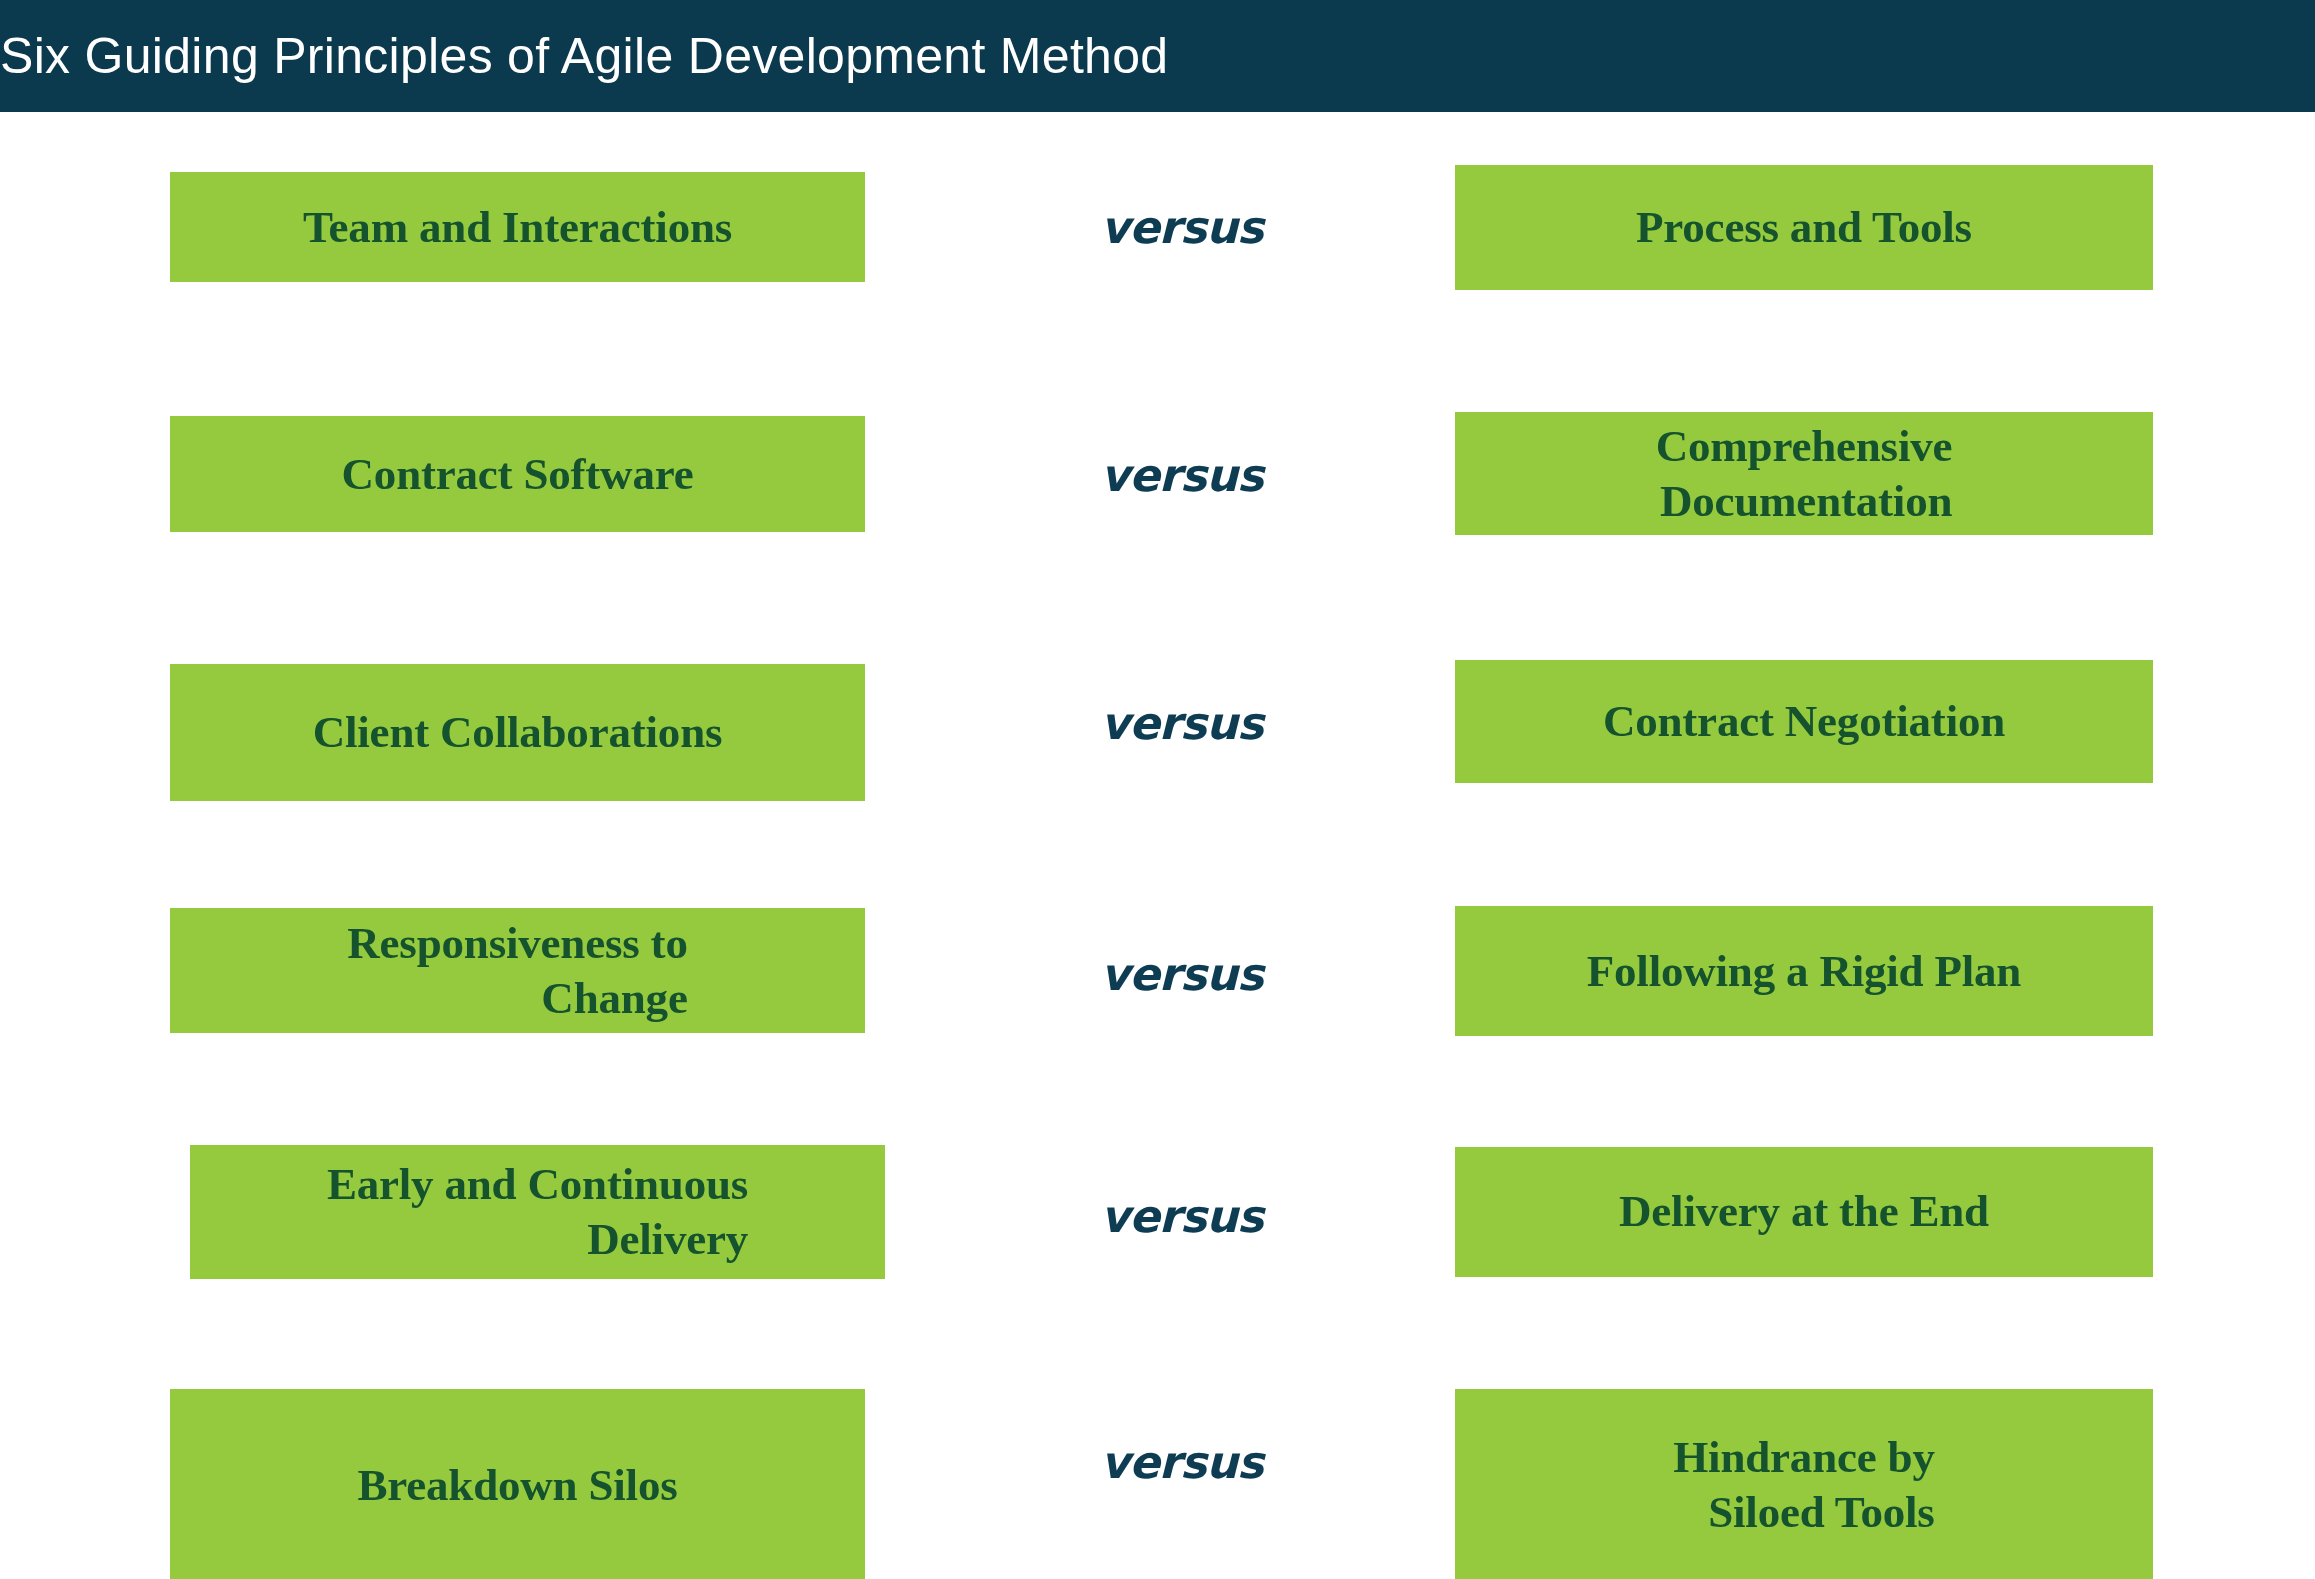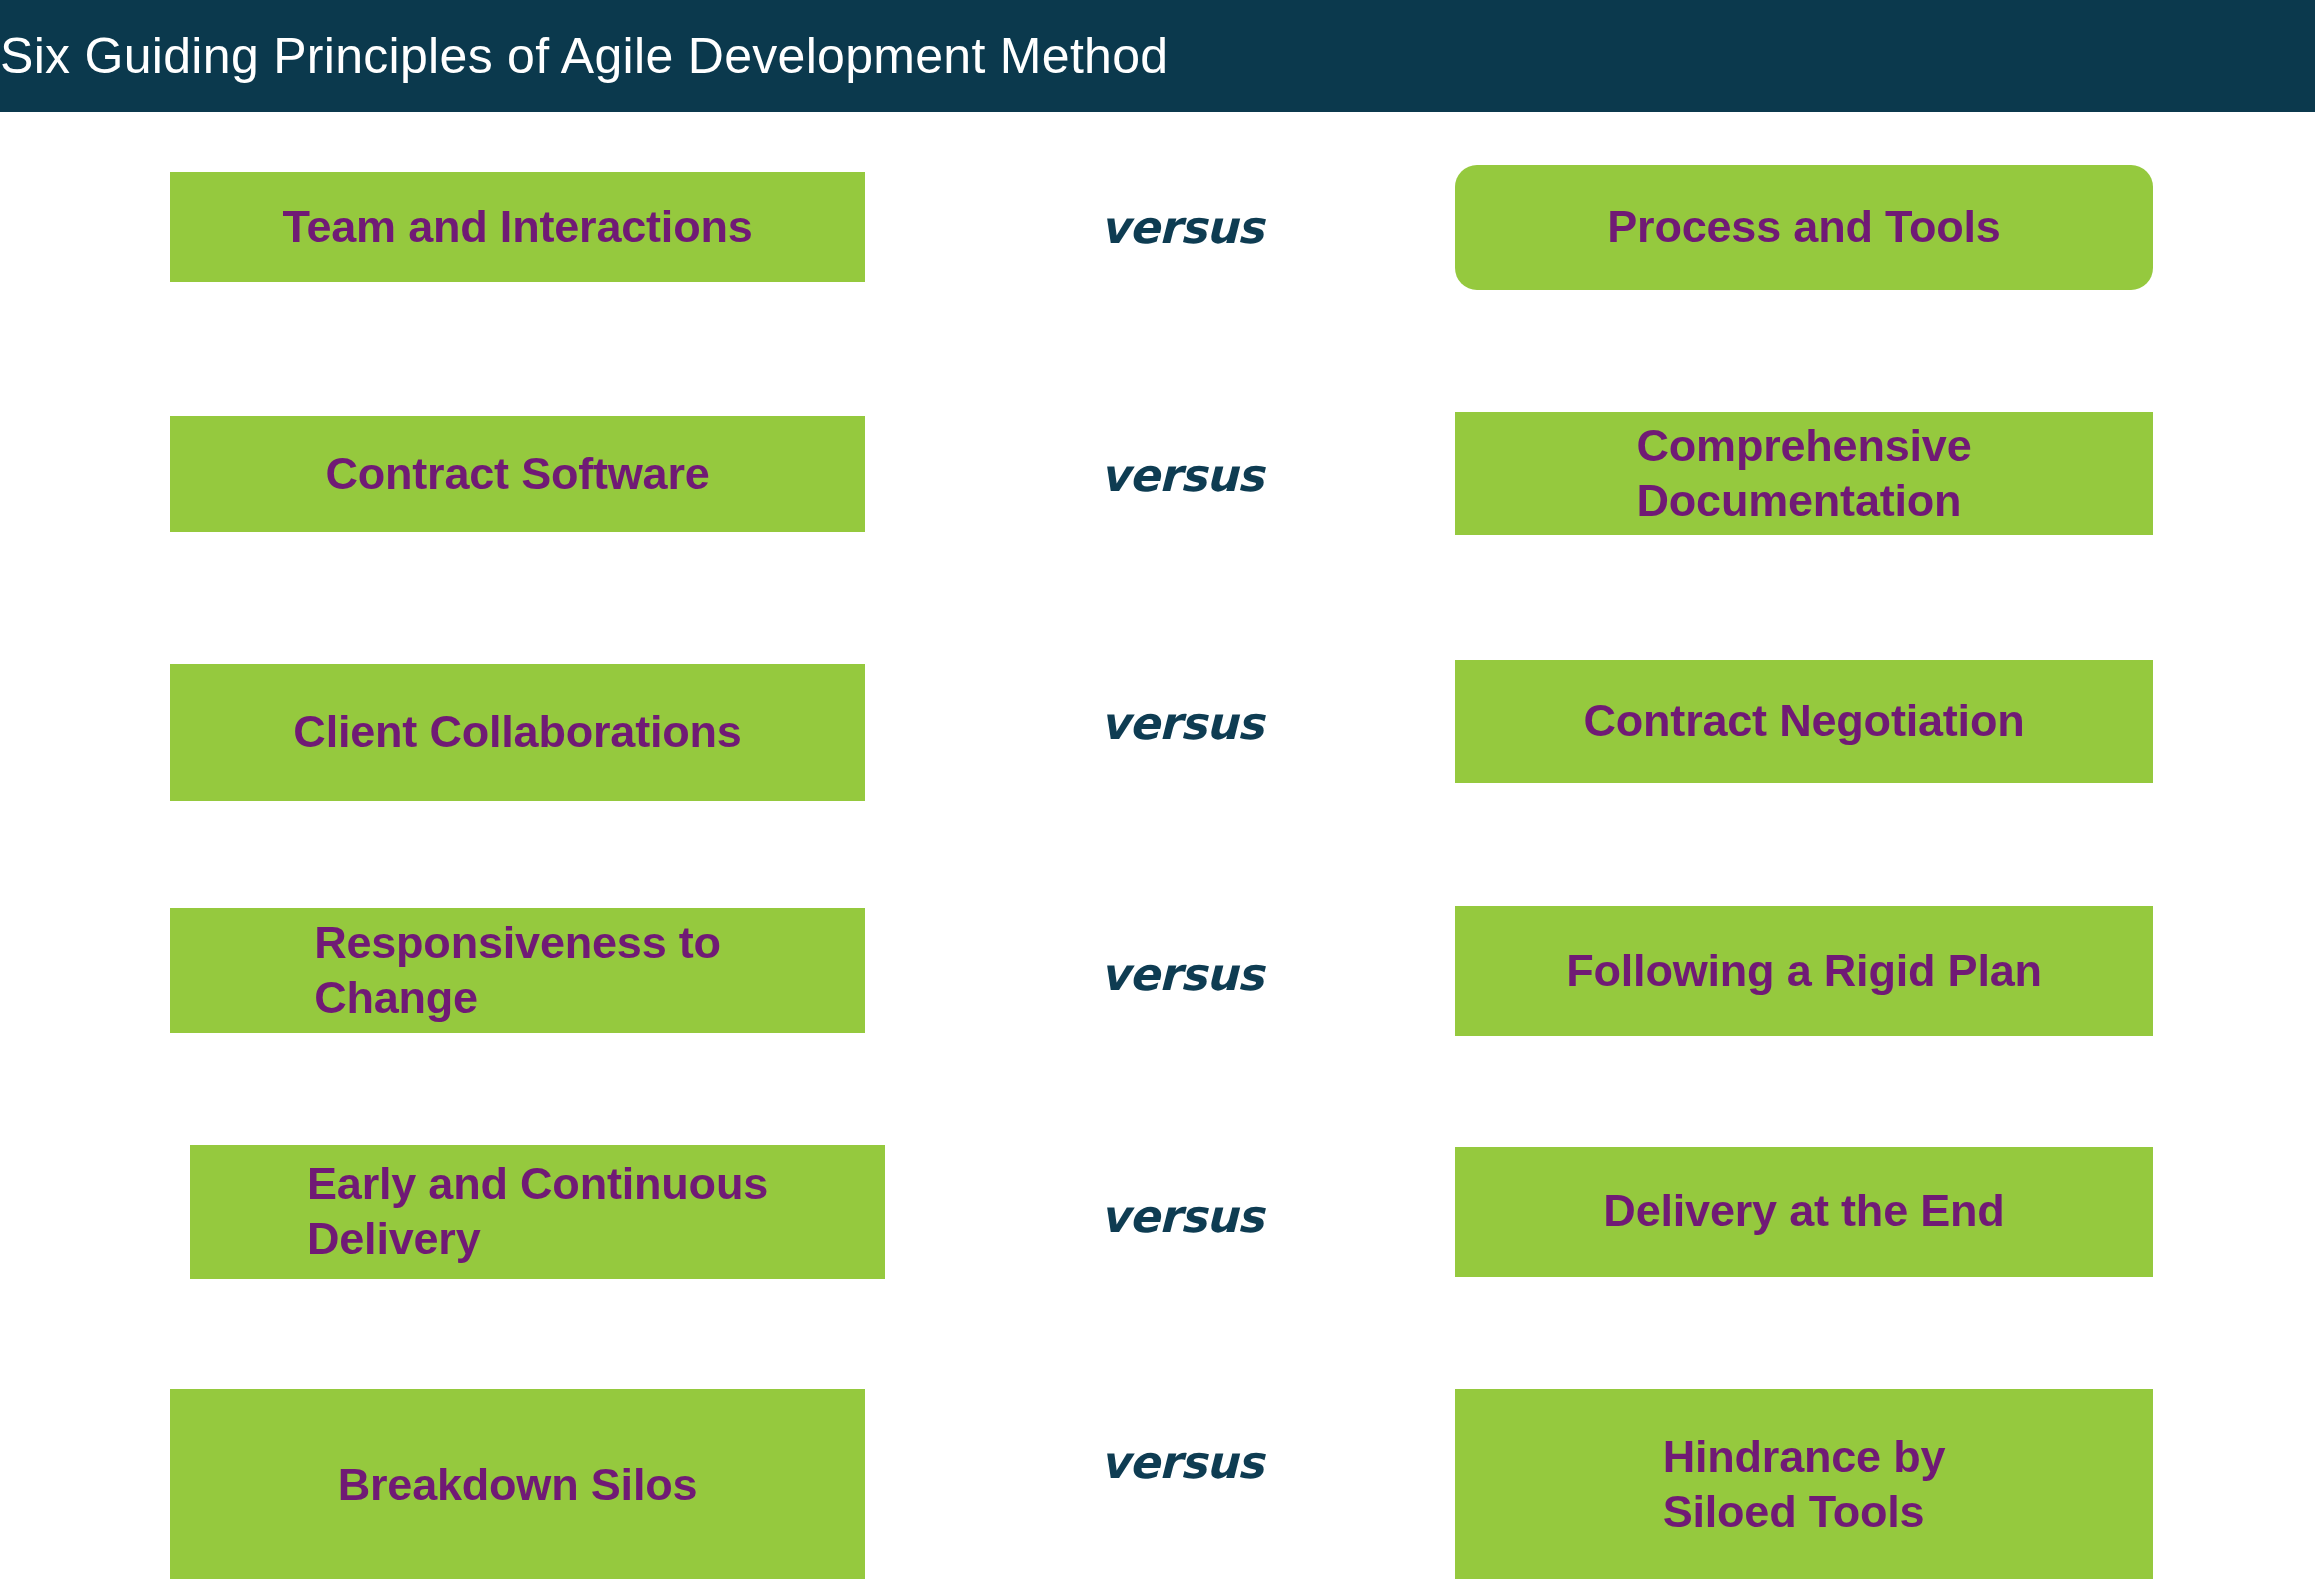--- a/index.html
+++ b/index.html
@@ -65,26 +65,26 @@
     display: flex;
     align-items: center;
     justify-content: center;
     box-sizing: border-box;
     padding: 0 22px;
   }
   .cell.left  { left: 170px;  width: 695px; }
   .cell.right { left: 1455px; width: 698px; }
 
   .cell-label {
-    color: #701a75;
-    font-family: Liberation Sans, sans-serif;
+    color: #14532d;
+    font-family: Liberation Serif, serif;
     font-weight: bold;
     font-size: 45px;
     line-height: 1.22;
-    text-align: left;
+    text-align: right;
     letter-spacing: -0.2px;
     white-space: pre-line;
   }
 
   .versus {
     position: absolute;
     left: 995px;
     width: 380px;
     text-align: center;
     color: #0e3c52;
@@ -105,21 +105,21 @@
     <div class="header-title">Six Guiding Principles of Agile Development Method</div>
   </div>
 
   <div class="rows">
 
     <div class="row" style="top:60px; height:110px;">
       <div class="cell left" style="top:0; height:110px;">
         <span class="cell-label">Team and Interactions</span>
       </div>
       <div class="versus" style="top:29px;">versus</div>
-      <div class="cell right" style="top:-7.2px; height:125px;border-radius:22px;">
+      <div class="cell right" style="top:-7.2px; height:125px;">
         <span class="cell-label">Process and Tools</span>
       </div>
     </div>
 
     <div class="row" style="top:304px; height:116px;">
       <div class="cell left" style="top:0; height:116px;">
         <span class="cell-label">Contract Software</span>
       </div>
       <div class="versus" style="top:33px;">versus</div>
       <div class="cell right" style="top:-3.6px; height:123px;">

